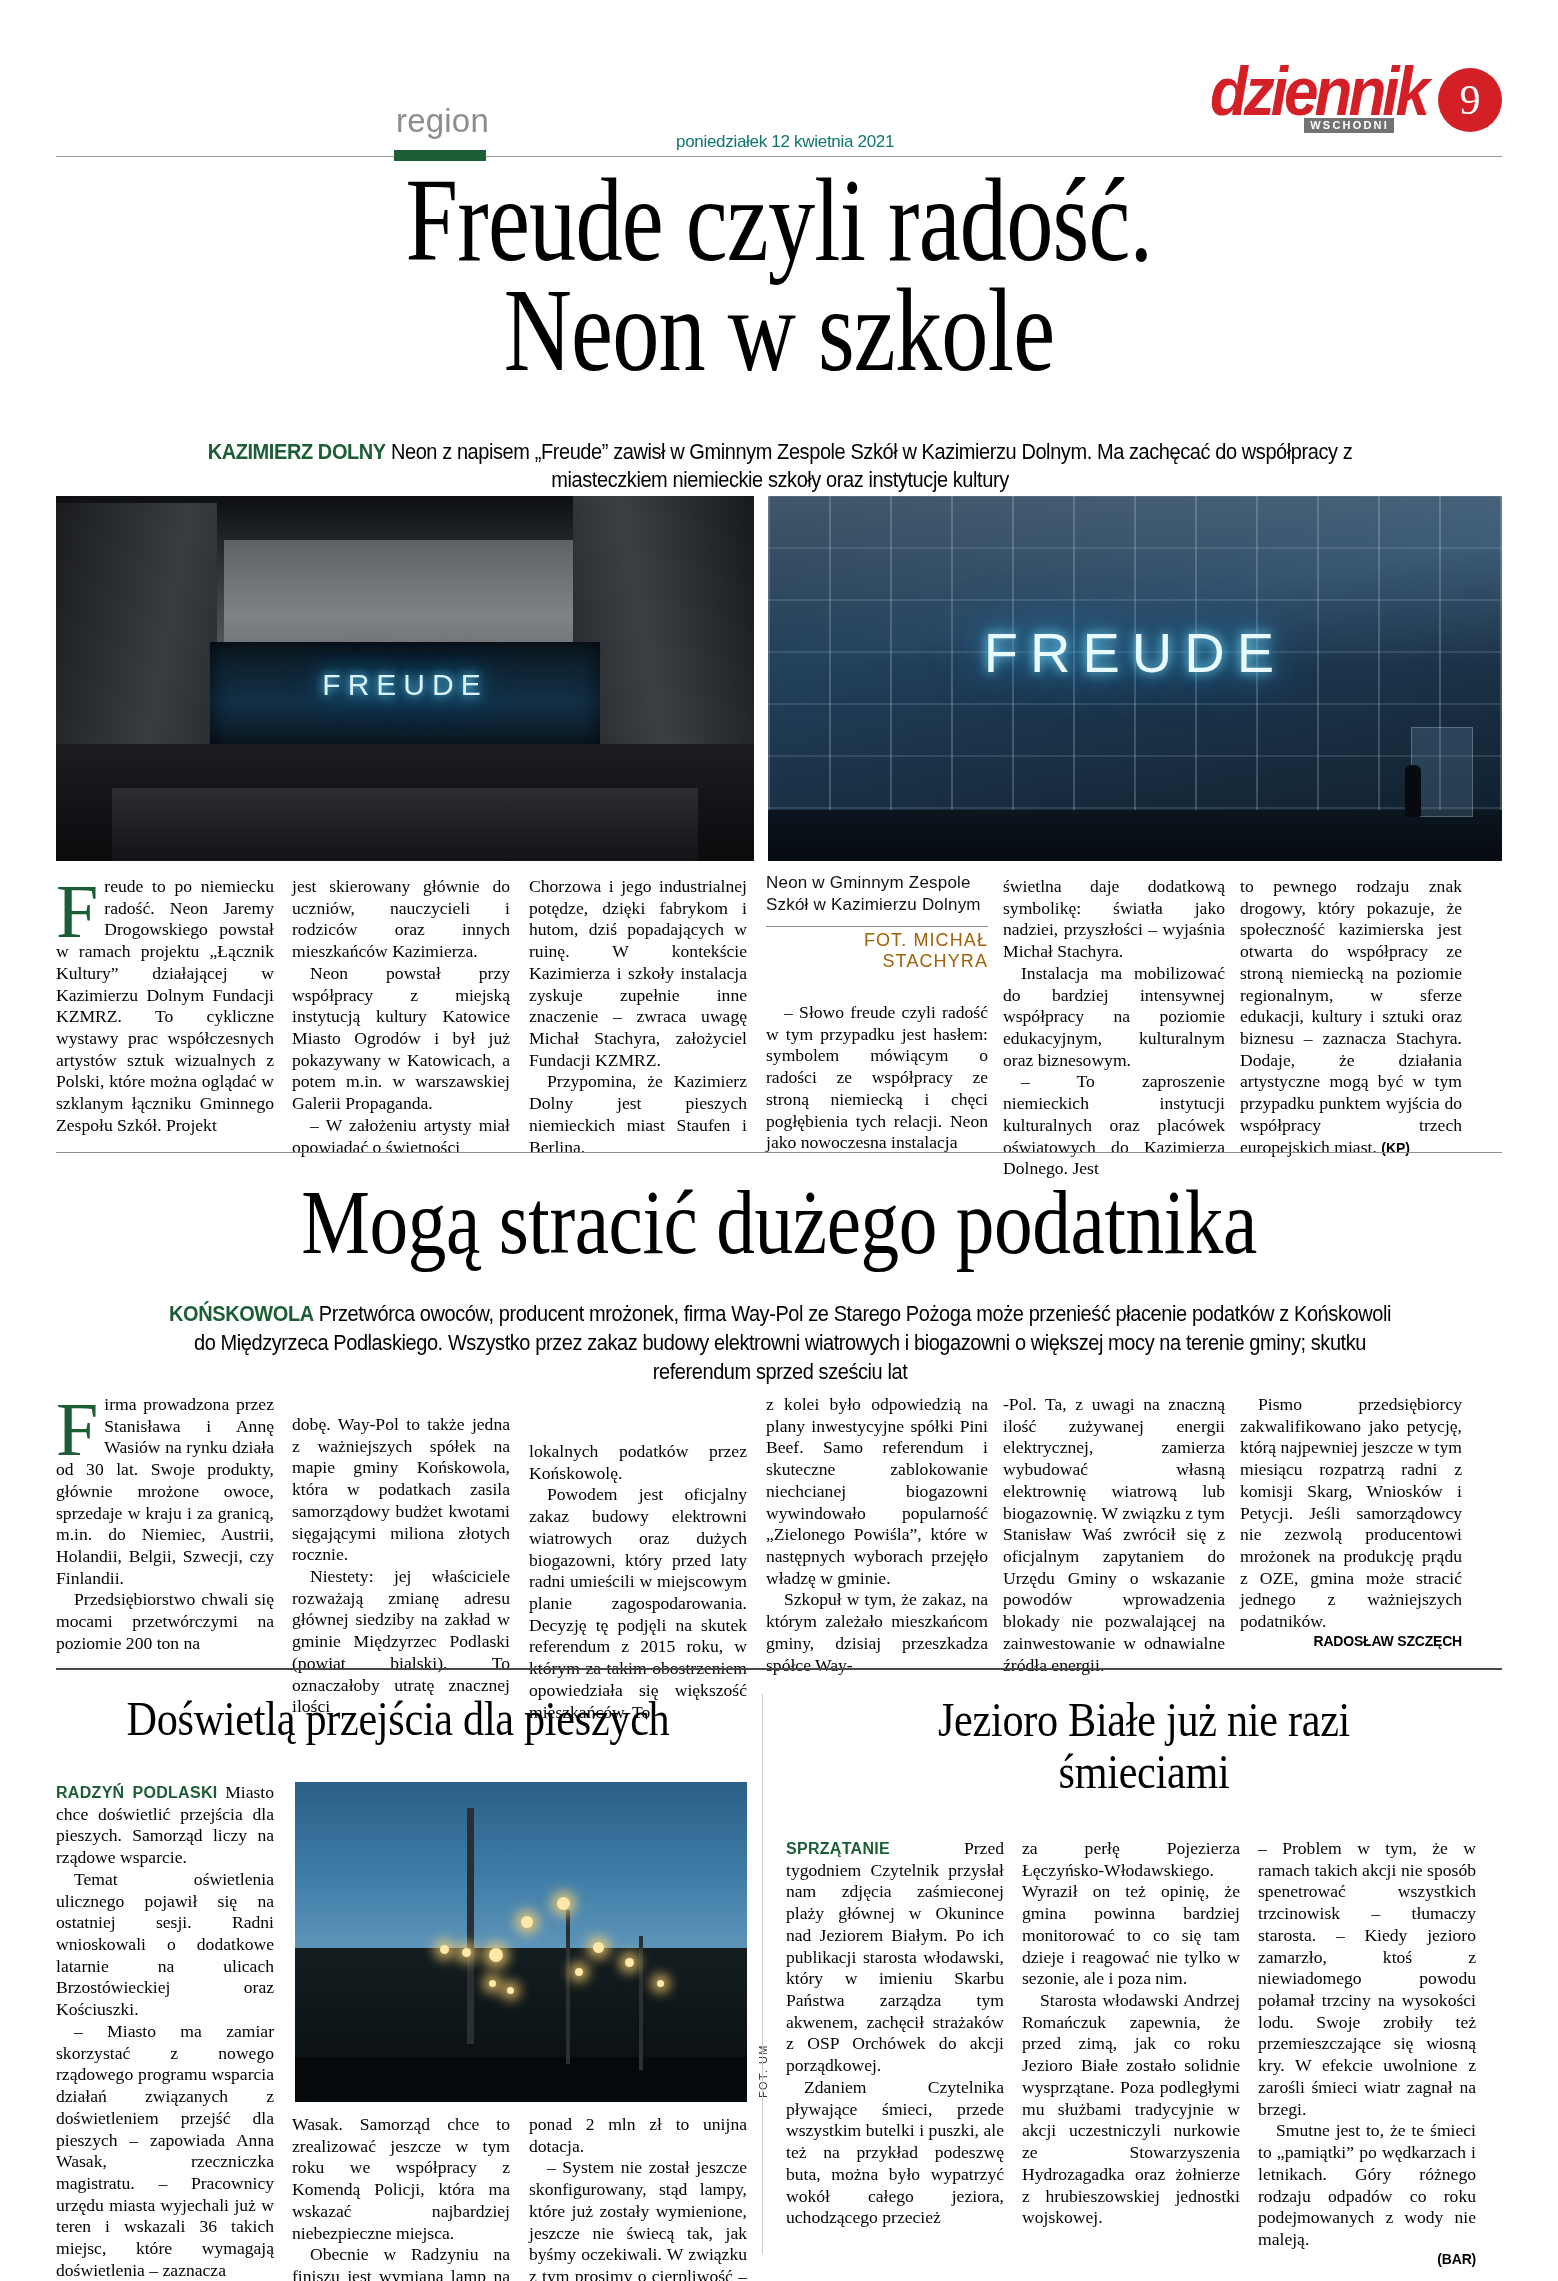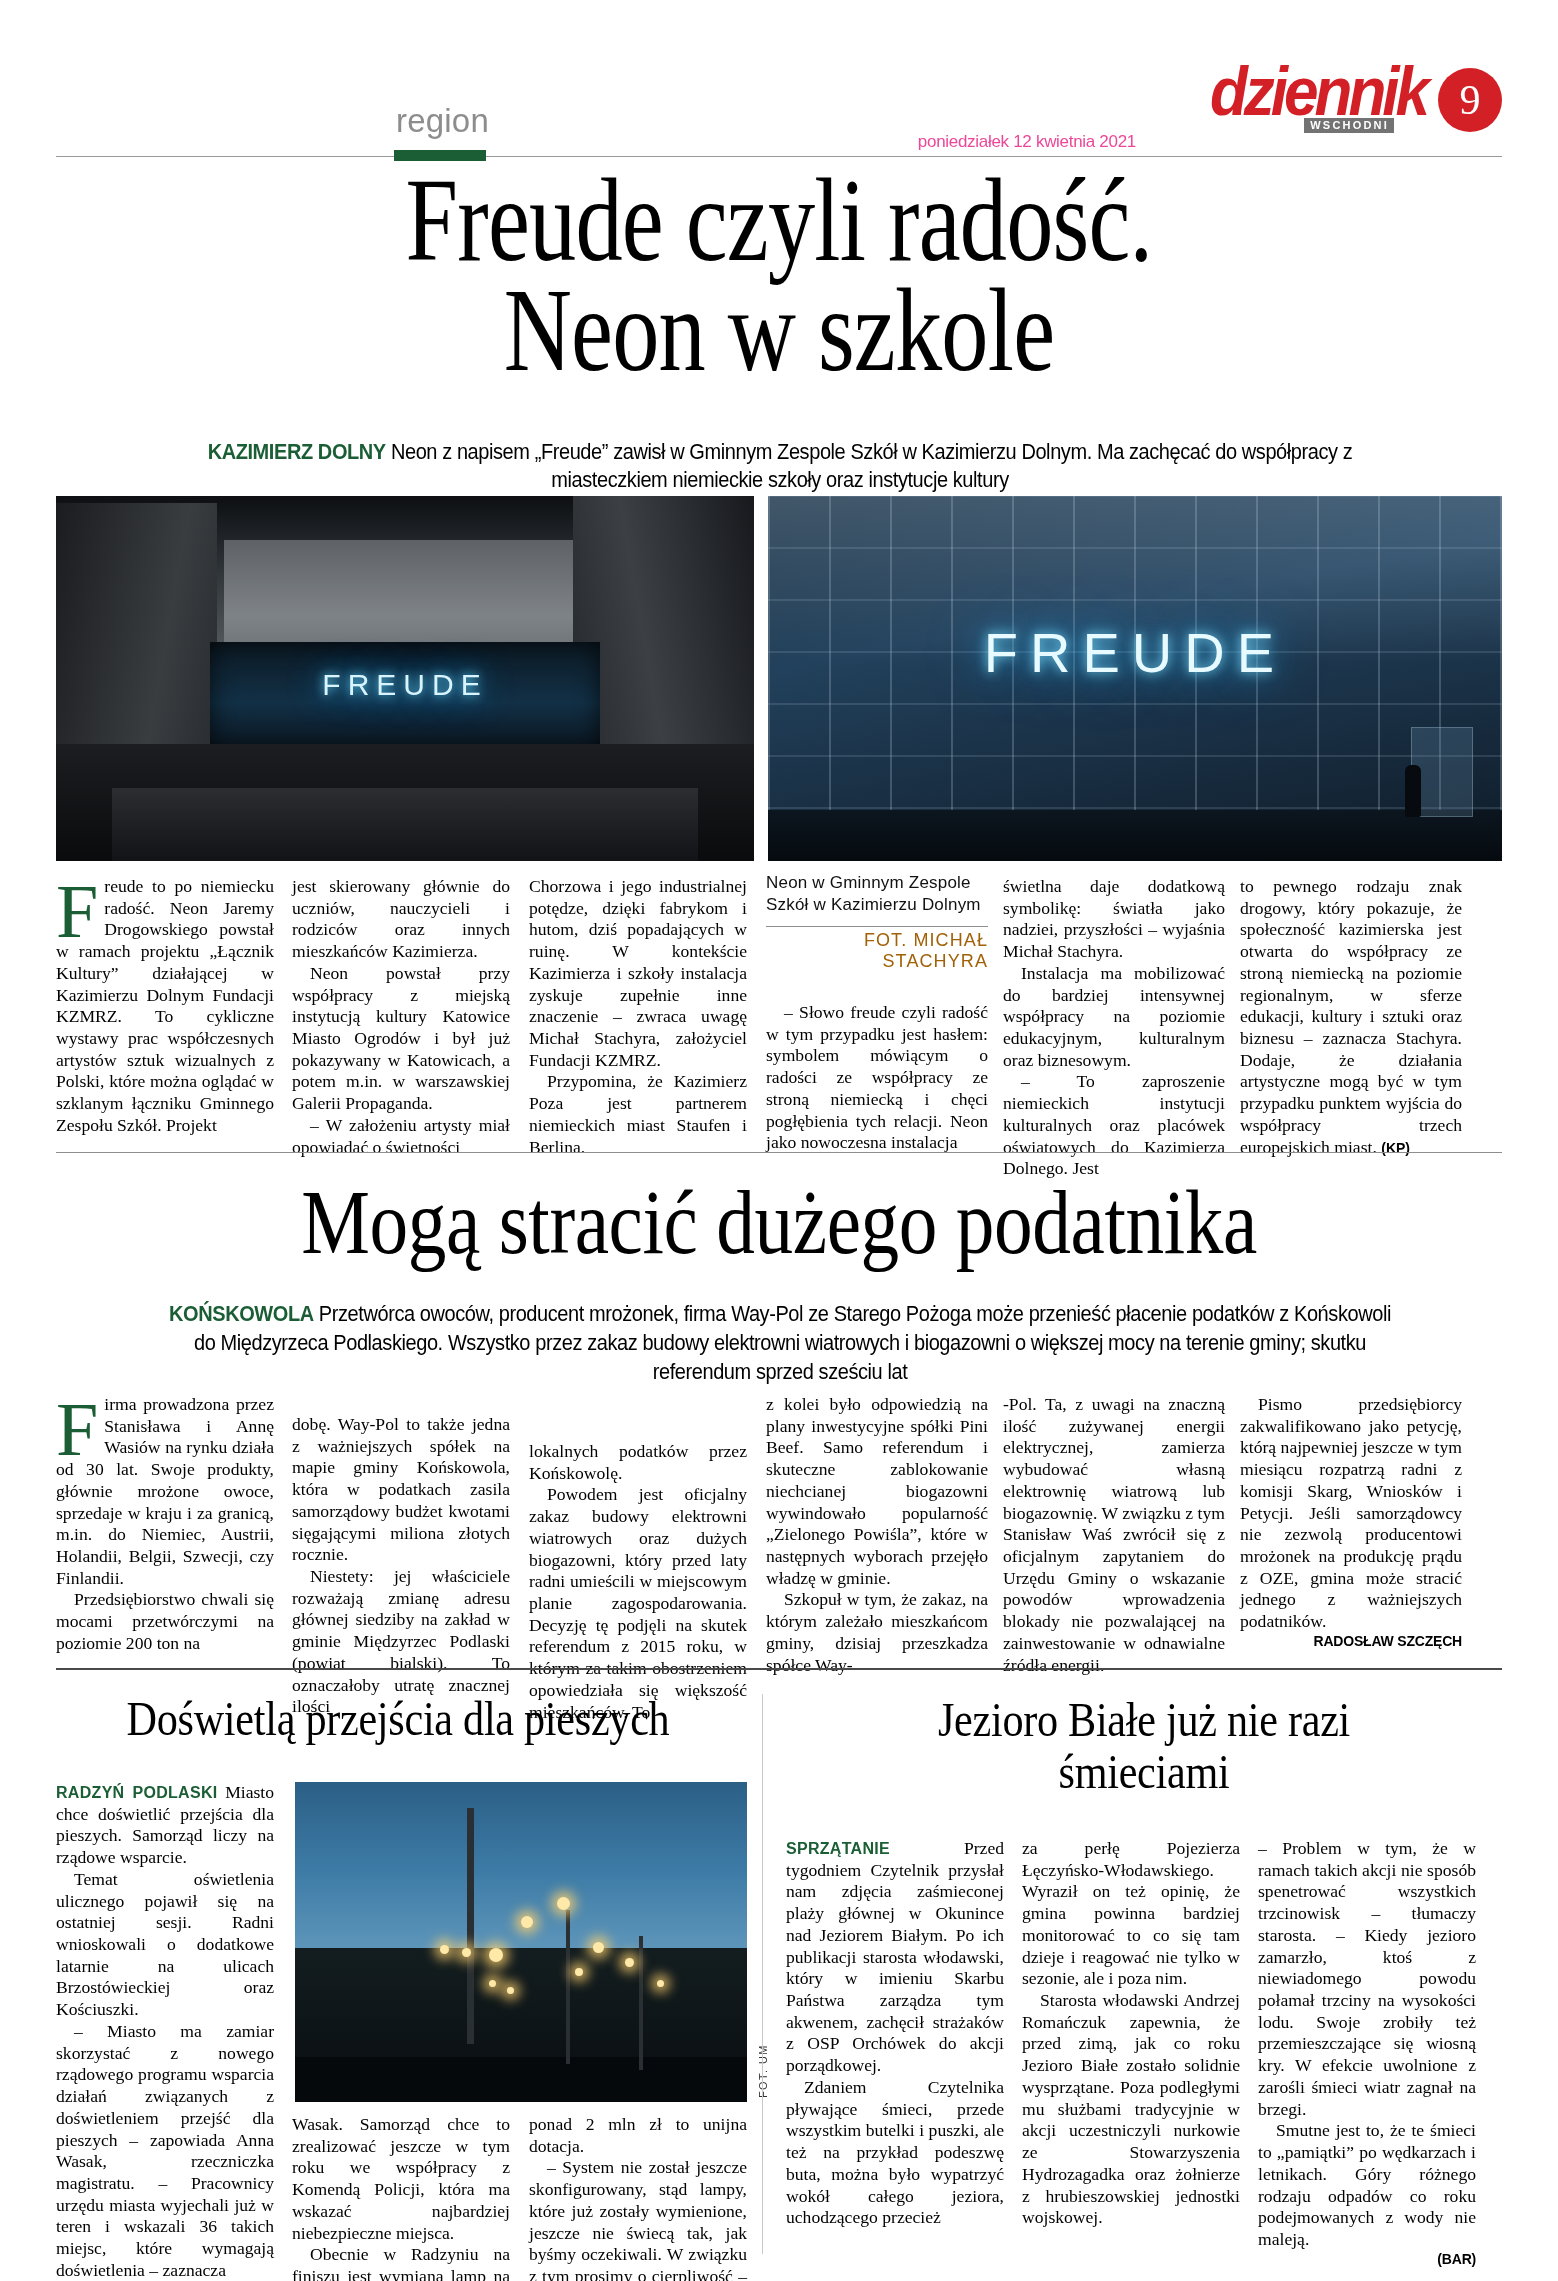--- a/index.html
+++ b/index.html
@@ -57,25 +57,25 @@
     top: 40px;
     width: 92px;
     height: 11px;
     background: #1b5e35;
   }
   .issue-date {
     position: absolute;
     left: 620px;
     top: 22px;
     width: 460px;
-    text-align: right;
+    text-align: left;
     font-family: "Liberation Sans", sans-serif;
     font-size: 17px;
     font-weight: 400;
-    color: #ec4899;
+    color: #0f766e;
     letter-spacing: -0.3px;
   }
   .logo-wrap {
     position: absolute;
     right: 0;
     top: -48px;
     width: 330px;
     height: 96px;
   }
   .logo-name {
@@ -487,21 +487,21 @@
   </div>
 
   <div class="col" style="left:292px; top:876px; width:218px;">
     <p class="noind">jest skierowany głównie do uczniów, nauczycieli i rodziców oraz innych mieszkańców Kazimierza.</p>
     <p>Neon powstał przy współpracy z miejską instytucją kultury Katowice Miasto Ogrodów i był już pokazywany w Katowicach, a potem m.in. w warszawskiej Galerii Propaganda.</p>
     <p>– W założeniu artysty miał opowiadać o świetności</p>
   </div>
 
   <div class="col" style="left:529px; top:876px; width:218px;">
     <p class="noind">Chorzowa i jego industrialnej potędze, dzięki fabrykom i hutom, dziś popadających w ruinę. W kontekście Kazimierza i szkoły instalacja zyskuje zupełnie inne znaczenie – zwraca uwagę Michał Stachyra, założyciel Fundacji KZMRZ.</p>
-    <p>Przypomina, że Kazimierz Poza jest partnerem niemieckich miast Staufen i Berlina.</p>
+    <p>Przypomina, że Kazimierz Dolny jest pieszych niemieckich miast Staufen i Berlina.</p>
   </div>
 
   <div class="photo-caption" style="left:766px; top:872px; width:222px;">Neon w Gminnym Zespole Szkół w Kazimierzu Dolnym</div>
   <div class="cap-rule" style="left:766px; top:926px; width:222px;"></div>
   <div class="photo-credit" style="left:766px; top:930px; width:222px;">FOT. MICHAŁ STACHYRA</div>
 
   <div class="col" style="left:766px; top:1002px; width:222px;">
     <p>– Słowo freude czyli radość w tym przypadku jest hasłem: symbolem mówiącym o radości ze współpracy ze stroną niemiecką i chęci pogłębienia tych relacji. Neon jako nowoczesna instalacja</p>
   </div>
 

